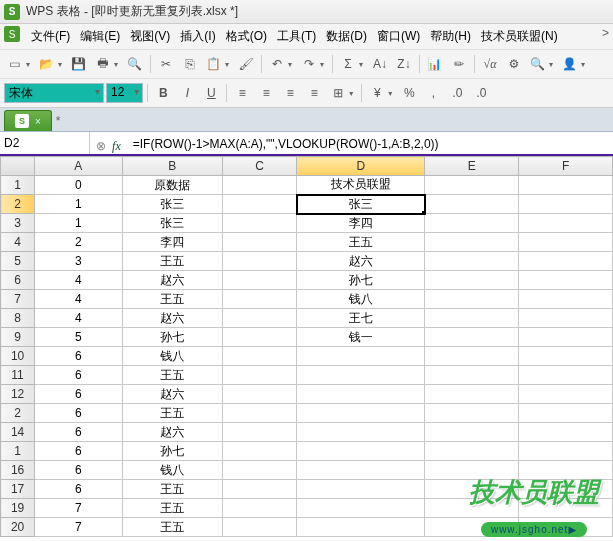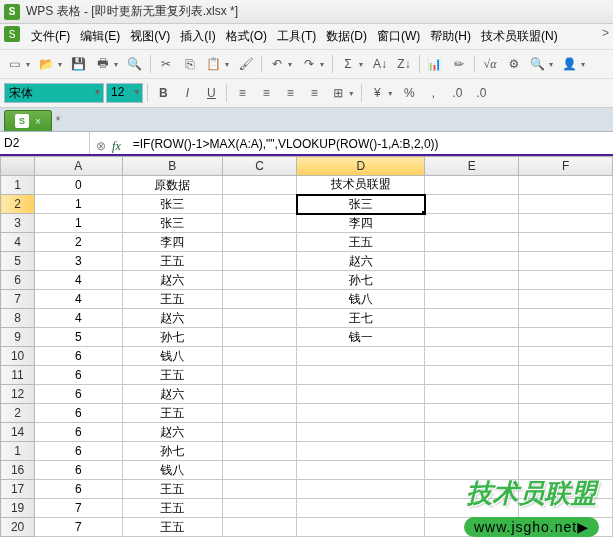--- a/index.html
+++ b/index.html
@@ -36,21 +36,21 @@
 th.rowh{width:32px;background:linear-gradient(to right,#f6f6f6,#e6e6e6)}
 th.sel{background:linear-gradient(#ffe9a8,#ffd060)}
 th.rowh.sel{background:linear-gradient(to right,#ffe9a8,#ffd060)}
 td.cell{background:#fff}
 td.hdr{font-weight:normal}
 td.cursor{border:2px solid #000;position:relative}
 td.cursor::after{content:"";position:absolute;right:-3px;bottom:-3px;width:5px;height:5px;background:#000}
 .col-A{width:82px}.col-B{width:94px}.col-C{width:70px}.col-D{width:120px}.col-E{width:88px}.col-F{width:88px}
 .watermark{position:absolute;right:14px;bottom:4px;pointer-events:none;text-align:center}
 .wm-t{font-size:26px;font-weight:bold;color:#3ab54a;font-style:italic;text-shadow:1px 1px 0 #fff,2px 2px 2px rgba(0,0,0,.2);font-family:"Microsoft YaHei",sans-serif}
-.wm-b{background:#3ab54a;color:#000000;padding:2px 10px;border-radius:10px;font-size:14px;margin-top:6px;display:inline-block;letter-spacing:1px}
+.wm-b{background:#3ab54a;color:#0c4a6e;padding:2px 10px;border-radius:10px;font-size:10px;margin-top:12px;display:inline-block;letter-spacing:1px}
 </style>
 </head>
 <body>
 
 <div class="titlebar">
   <div class="app-ico">S</div>
   <span>WPS 表格</span>
   <span>&nbsp;-&nbsp;</span>
   <span>[即时更新无重复列表.xlsx *]</span>
 </div>

